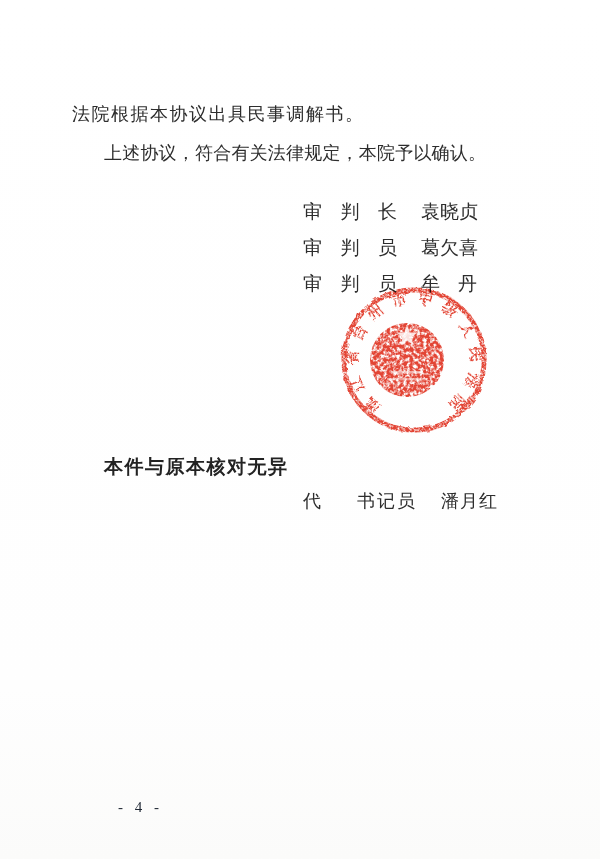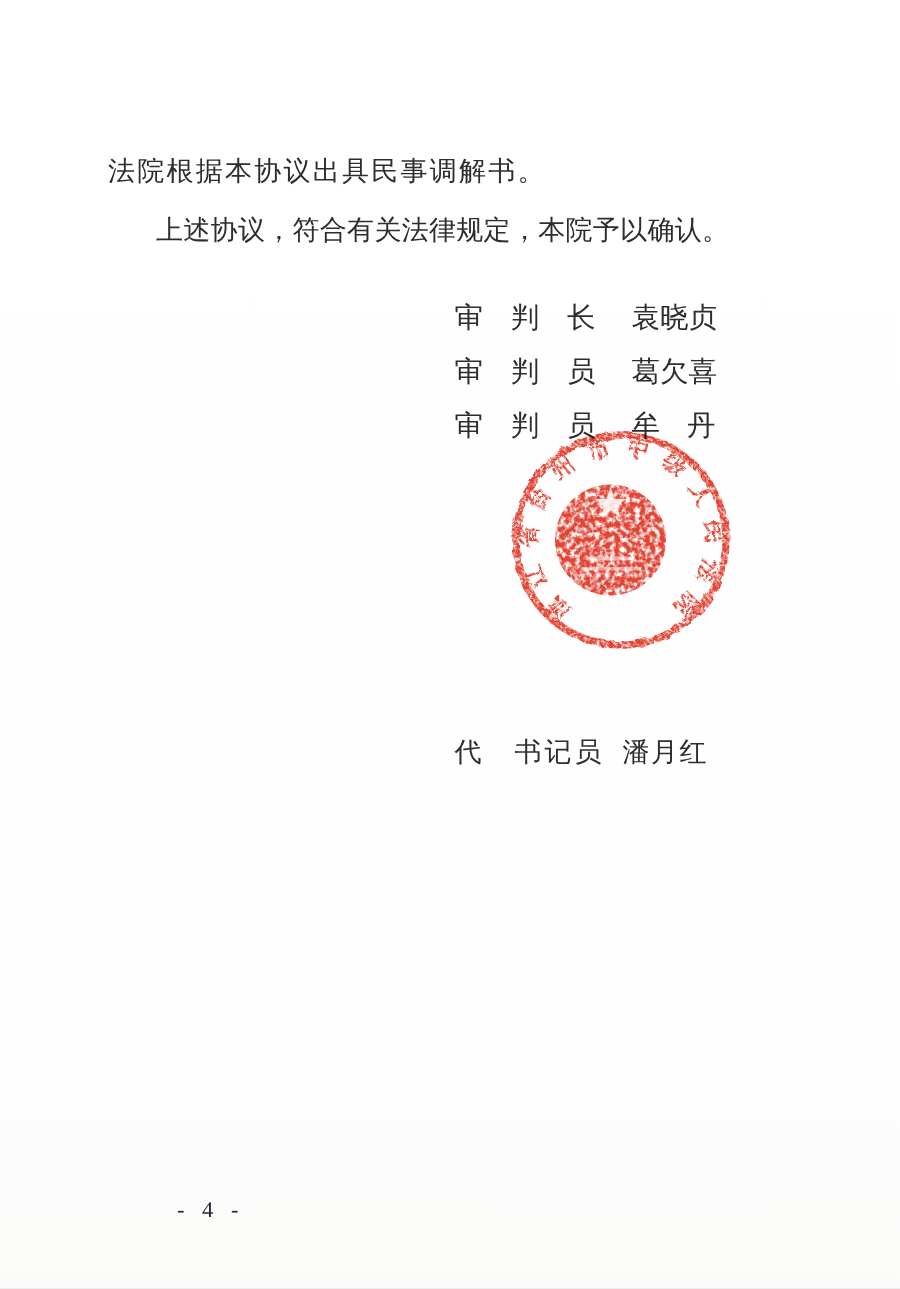--- a/index.html
+++ b/index.html
@@ -15,22 +15,22 @@
   .judges{left:303px;top:199px;}
   .jrow{display:flex;align-items:baseline;height:36px;font-size:19px;}
   .role{width:94px;}
   .jgap{width:24px;}
   .name{width:56px;}
   .char-justify{display:inline-flex;justify-content:space-between;}
   .date{left:322px;top:398px;font-size:18px;letter-spacing:0.5px;color:#333;z-index:1;white-space:nowrap;}
   .seal{left:327px;top:272px;z-index:2;mix-blend-mode:multiply;opacity:0.95;}
   .verify{left:104px;top:454px;font-size:19px;font-weight:bold;letter-spacing:1.5px;color:#222;white-space:nowrap;}
   .clerk{left:303px;top:489px;font-size:18px;display:flex;align-items:baseline;}
-  .clerk .c2{margin-left:22px;letter-spacing:2px;}
-  .clerk .c3{margin-left:12px;letter-spacing:1px;}
+  .clerk .c2{margin-left:36px;letter-spacing:2px;}
+  .clerk .c3{margin-left:24px;letter-spacing:1px;}
   .pagenum{left:118px;top:799px;font-size:15px;letter-spacing:4px;color:#1f2733;white-space:nowrap;}
 </style>
 </head>
 <body>
 
 <div class="page">
 
   <p class="abs l1">法院根据本协议出具民事调解书。</p>
   <p class="abs l2">上述协议，符合有关法律规定，本院予以确认。</p>
 
@@ -105,20 +105,21 @@
     </g>
 
     <g filter="url(#speckleStrong)">
       <circle cx="80" cy="88" r="37" fill="#e23b2a"></circle>
       <rect x="64" y="99" width="32" height="2.6" fill="#ffffff" opacity="0.55"></rect>
       <rect x="60" y="106" width="40" height="2.4" fill="#ffffff" opacity="0.45"></rect>
       <polygon transform="translate(80,64) scale(1.1)" fill="#ffffff" opacity="0.85" points="0,-10 2.35,-3.24 9.51,-3.09 3.80,1.24 5.88,8.09 0,4 -5.88,8.09 -3.80,1.24 -9.51,-3.09 -2.35,-3.24"></polygon>
     </g>
   </svg>
 
+  <div class="abs verify">本件与原本核对无异</div>
 
   <div class="abs clerk">
     <span class="c1">代</span>
     <span class="c2">书记员</span>
     <span class="c3">潘月红</span>
   </div>
 
   <div class="abs pagenum">- 4 -</div>
 
 </div>

